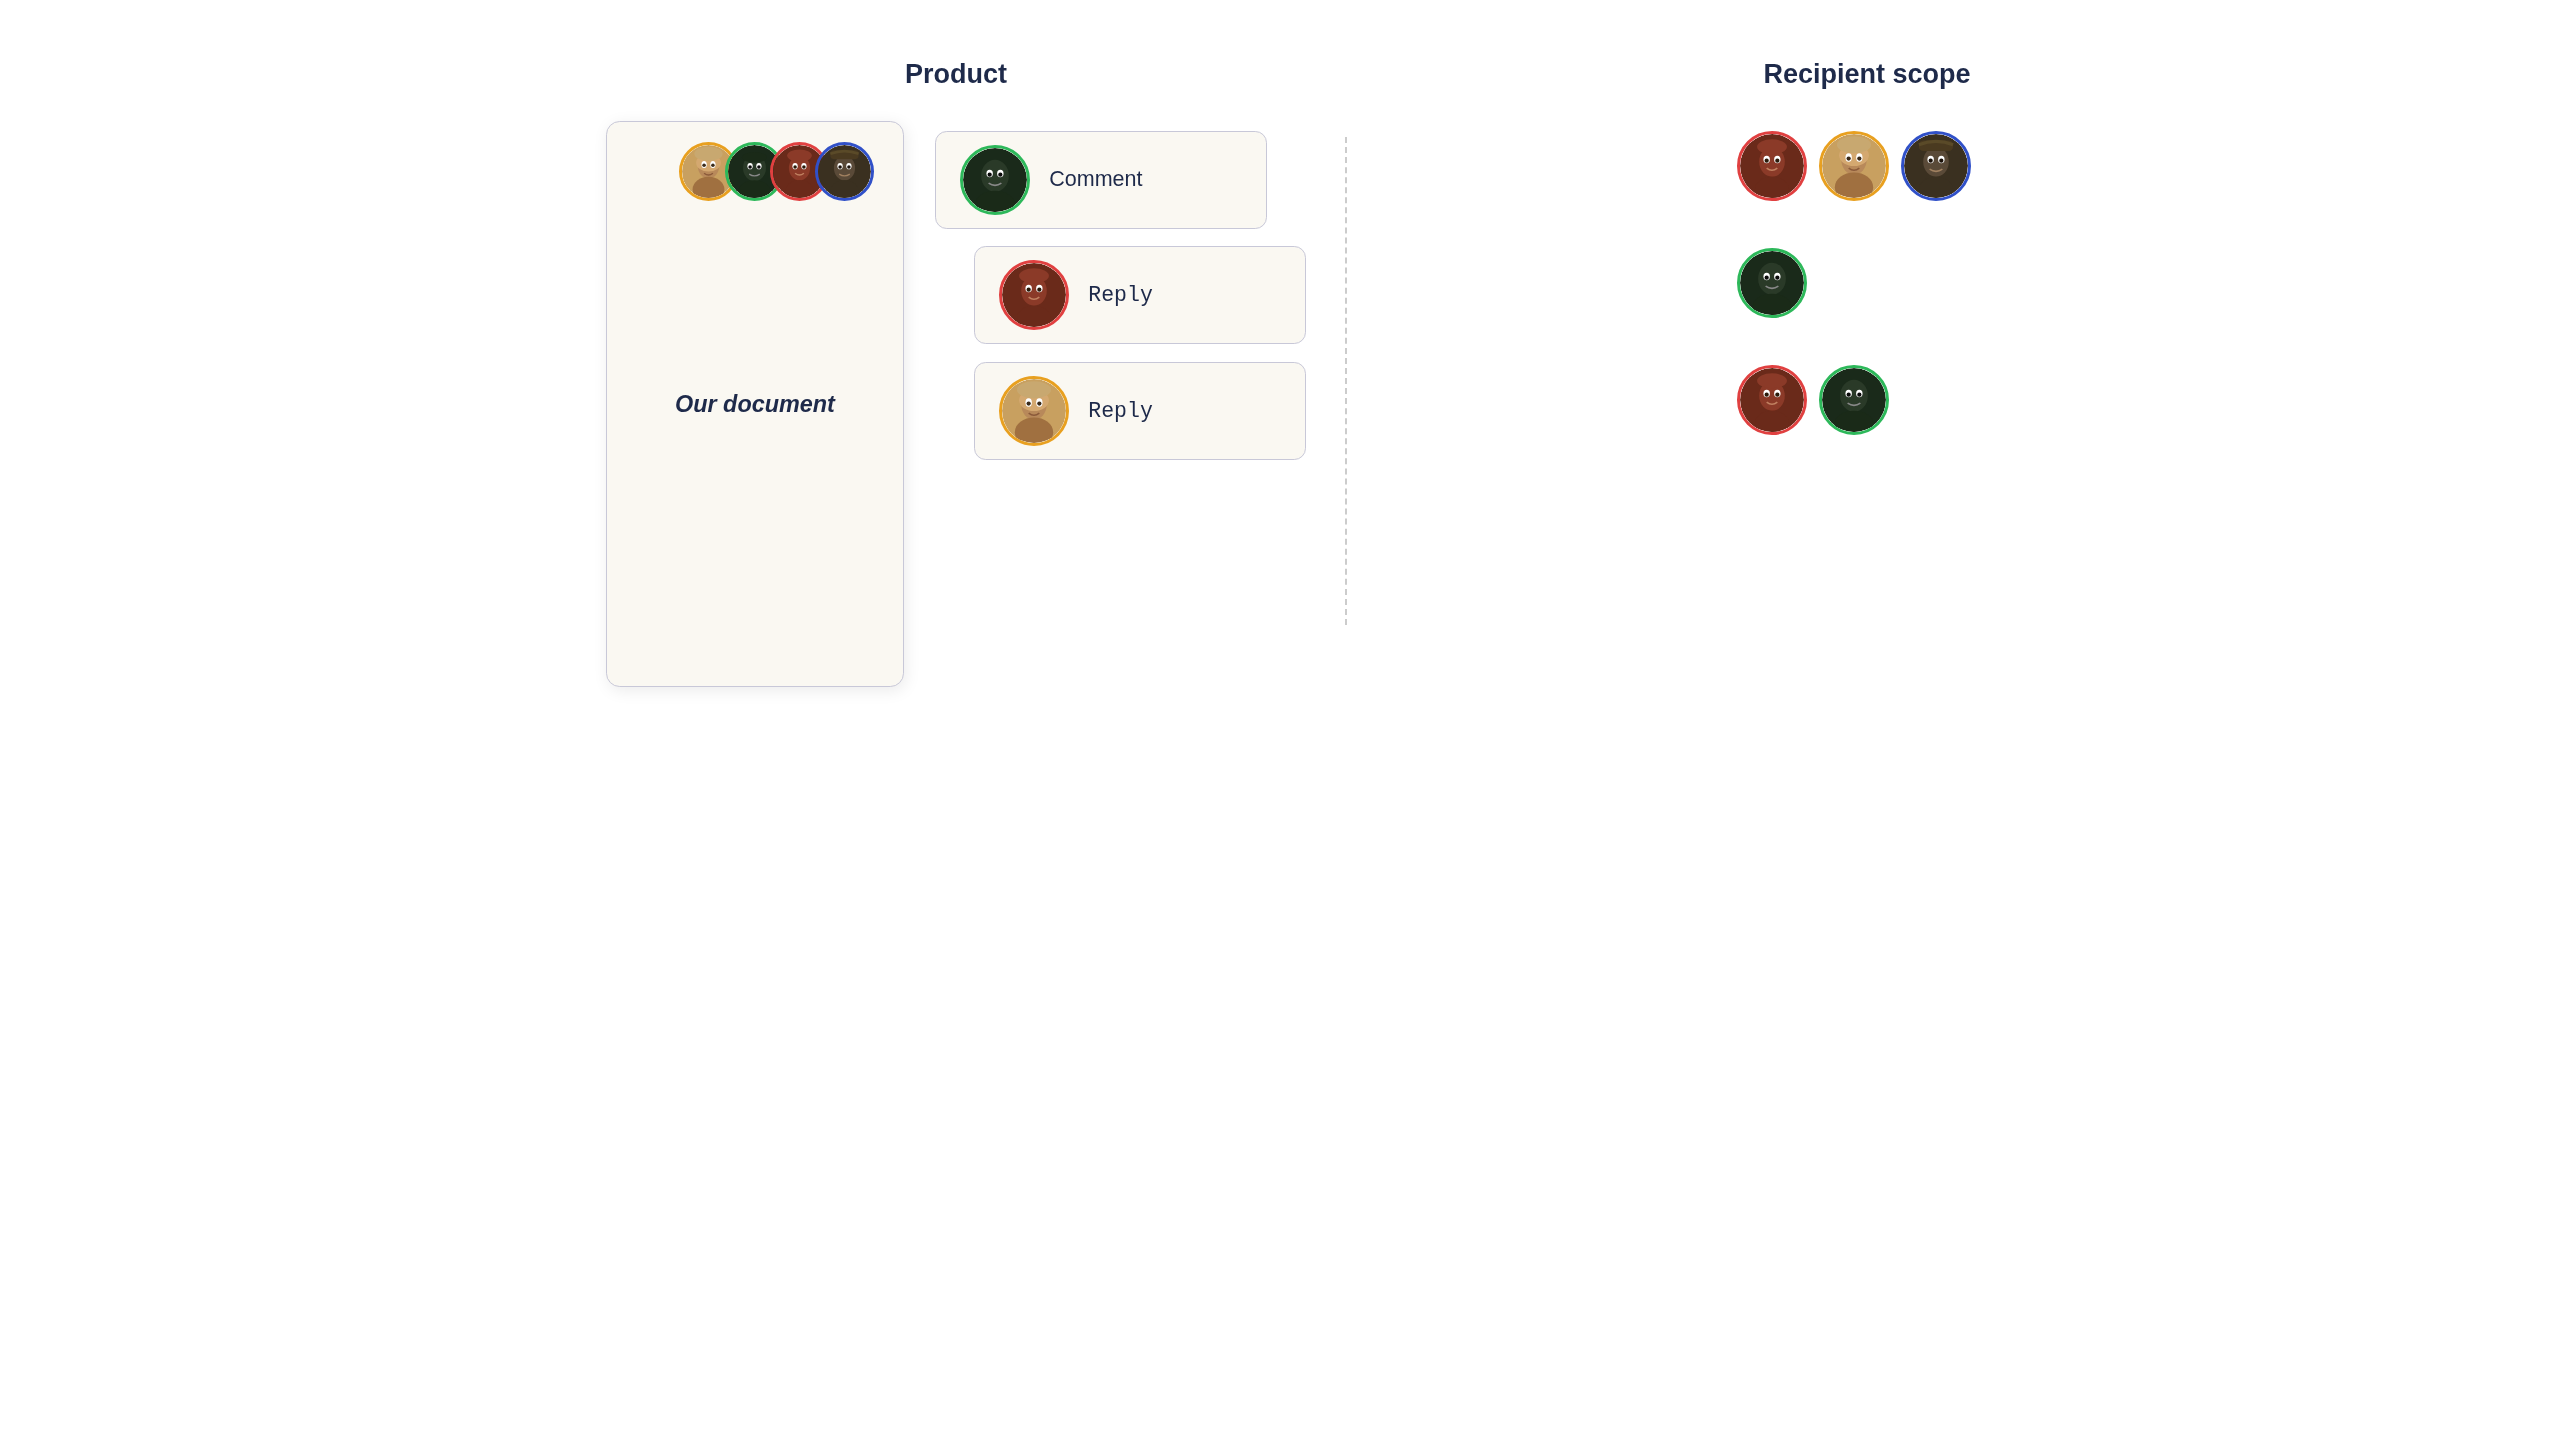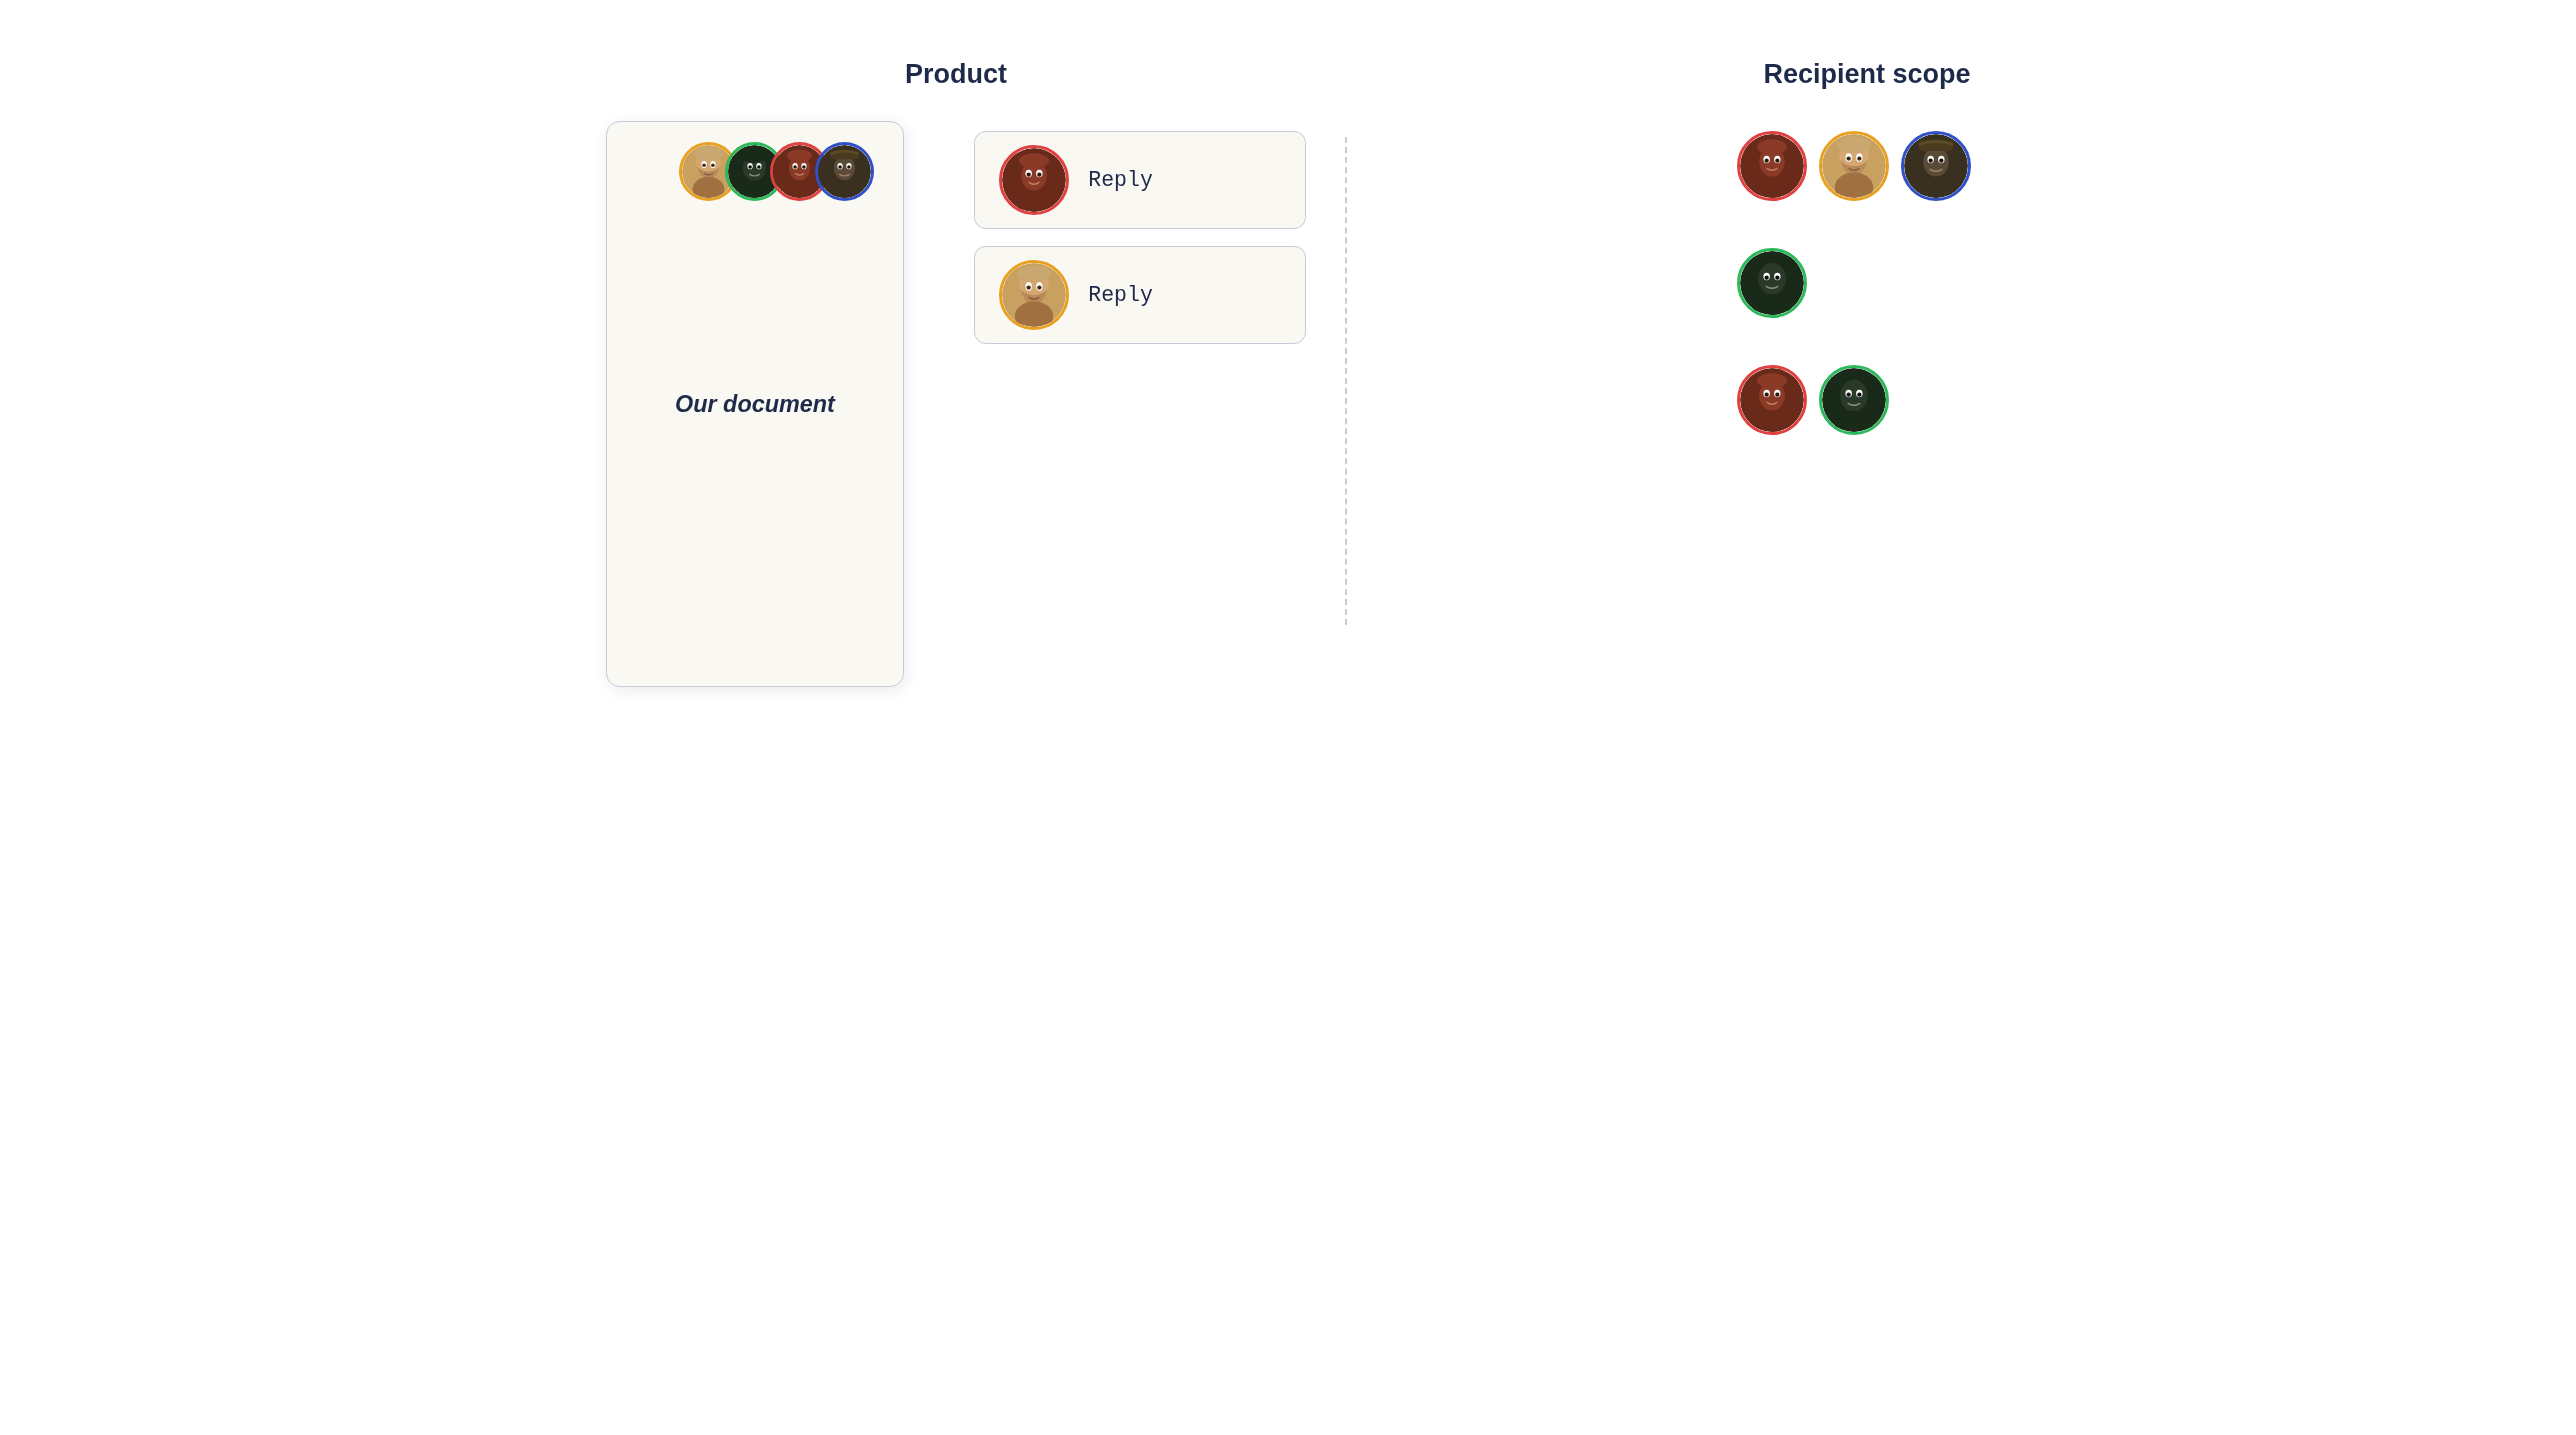--- a/index.html
+++ b/index.html
@@ -270,20 +270,35 @@
               <path d="M14 10 Q30 4 46 10" stroke="#5a4a28" stroke-width="3" fill="none"></path>
             </svg>
           </div>
         </div>
 
         <span class="document-title">Our document</span>
       </div>
 
       <div class="comments-section">
 
+        <div class="comment-card">
+          <div class="avatar-circle border-green">
+            <svg class="face" viewBox="0 0 60 60" xmlns="http://www.w3.org/2000/svg">
+              <circle cx="30" cy="30" r="30" fill="#1a2a1a"></circle>
+              <ellipse cx="30" cy="26" rx="13" ry="15" fill="#2a3a28"></ellipse>
+              <ellipse cx="30" cy="52" rx="18" ry="12" fill="#1a2a18"></ellipse>
+              <ellipse cx="25" cy="24" rx="3" ry="3.5" fill="#fff"></ellipse>
+              <ellipse cx="35" cy="24" rx="3" ry="3.5" fill="#fff"></ellipse>
+              <circle cx="25" cy="25" r="2" fill="#0a0a0a"></circle>
+              <circle cx="35" cy="25" r="2" fill="#0a0a0a"></circle>
+              <path d="M24 33 Q30 37 36 33" stroke="#888" stroke-width="1.5" fill="none"></path>
+            </svg>
+          </div>
+          <span class="card-label">Comment</span>
+        </div>
 
         <div class="reply-card">
           <div class="avatar-circle border-red">
             <svg class="face" viewBox="0 0 60 60" xmlns="http://www.w3.org/2000/svg">
               <circle cx="30" cy="30" r="30" fill="#6a2a1a"></circle>
               <ellipse cx="30" cy="26" rx="12" ry="14" fill="#8b3a28"></ellipse>
               <ellipse cx="30" cy="52" rx="16" ry="12" fill="#6a2a1a"></ellipse>
               <ellipse cx="25" cy="24" rx="3" ry="3.5" fill="#fff"></ellipse>
               <ellipse cx="35" cy="24" rx="3" ry="3.5" fill="#fff"></ellipse>
               <circle cx="25" cy="25" r="2" fill="#2a1a0a"></circle>

